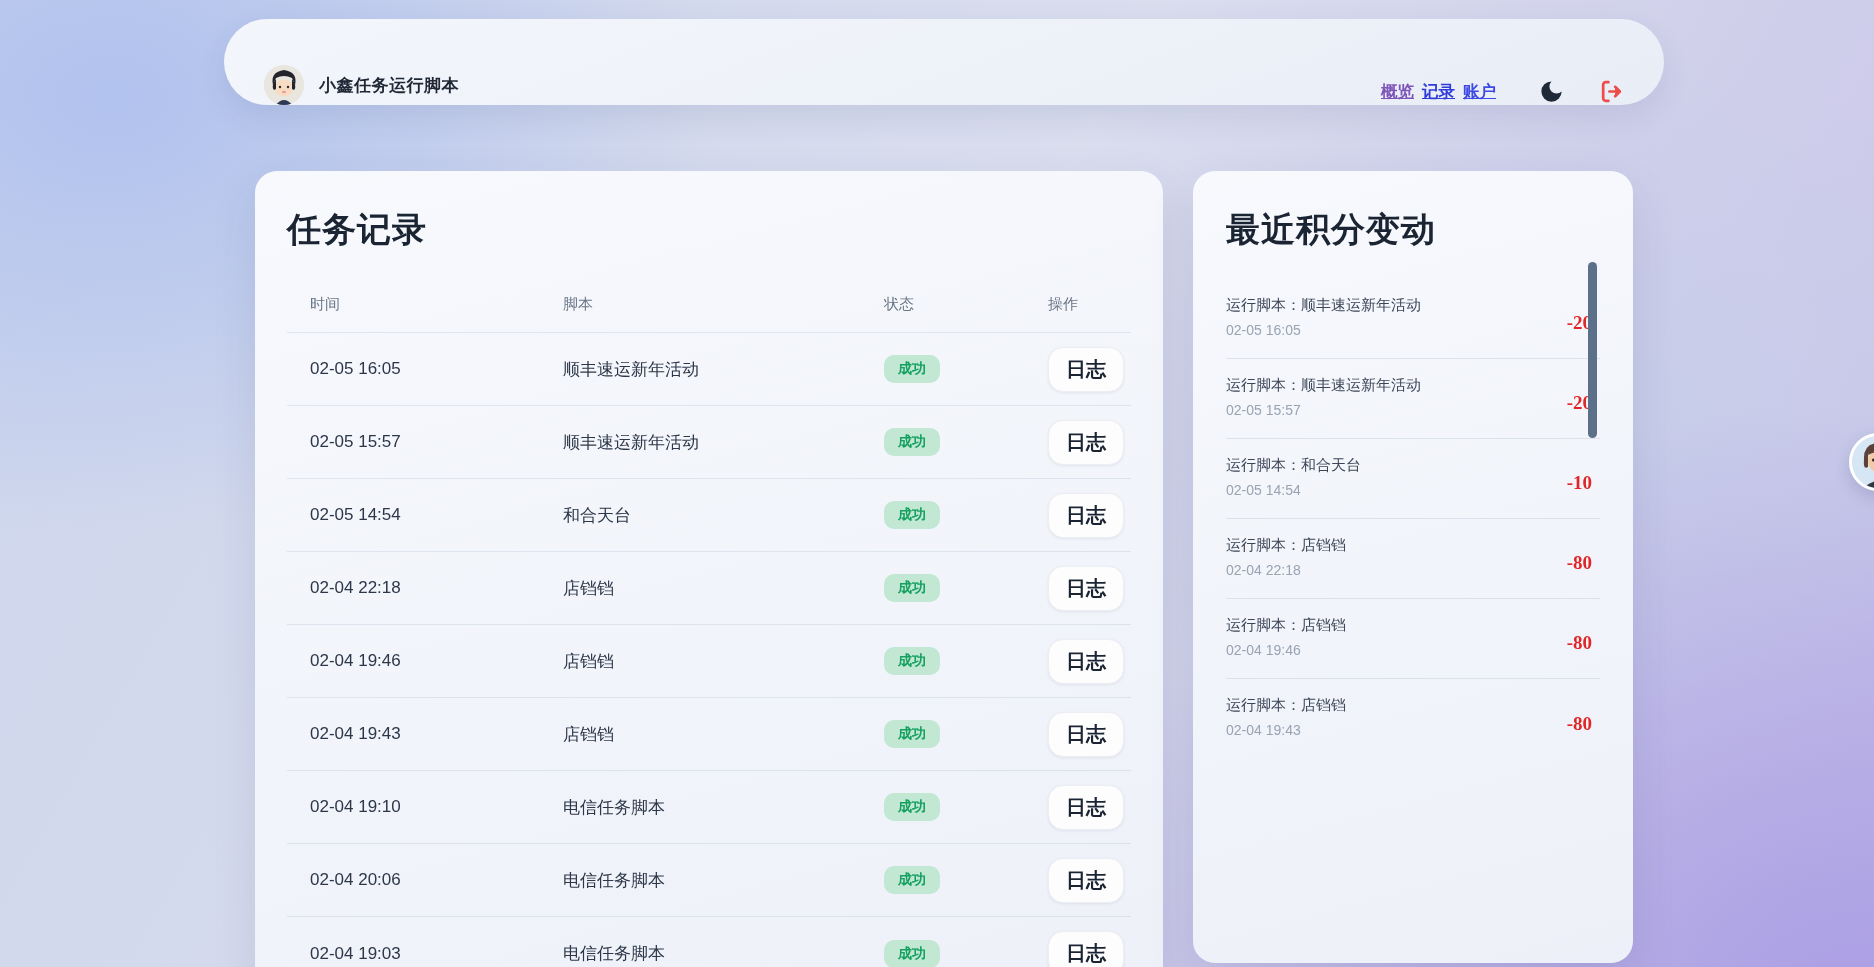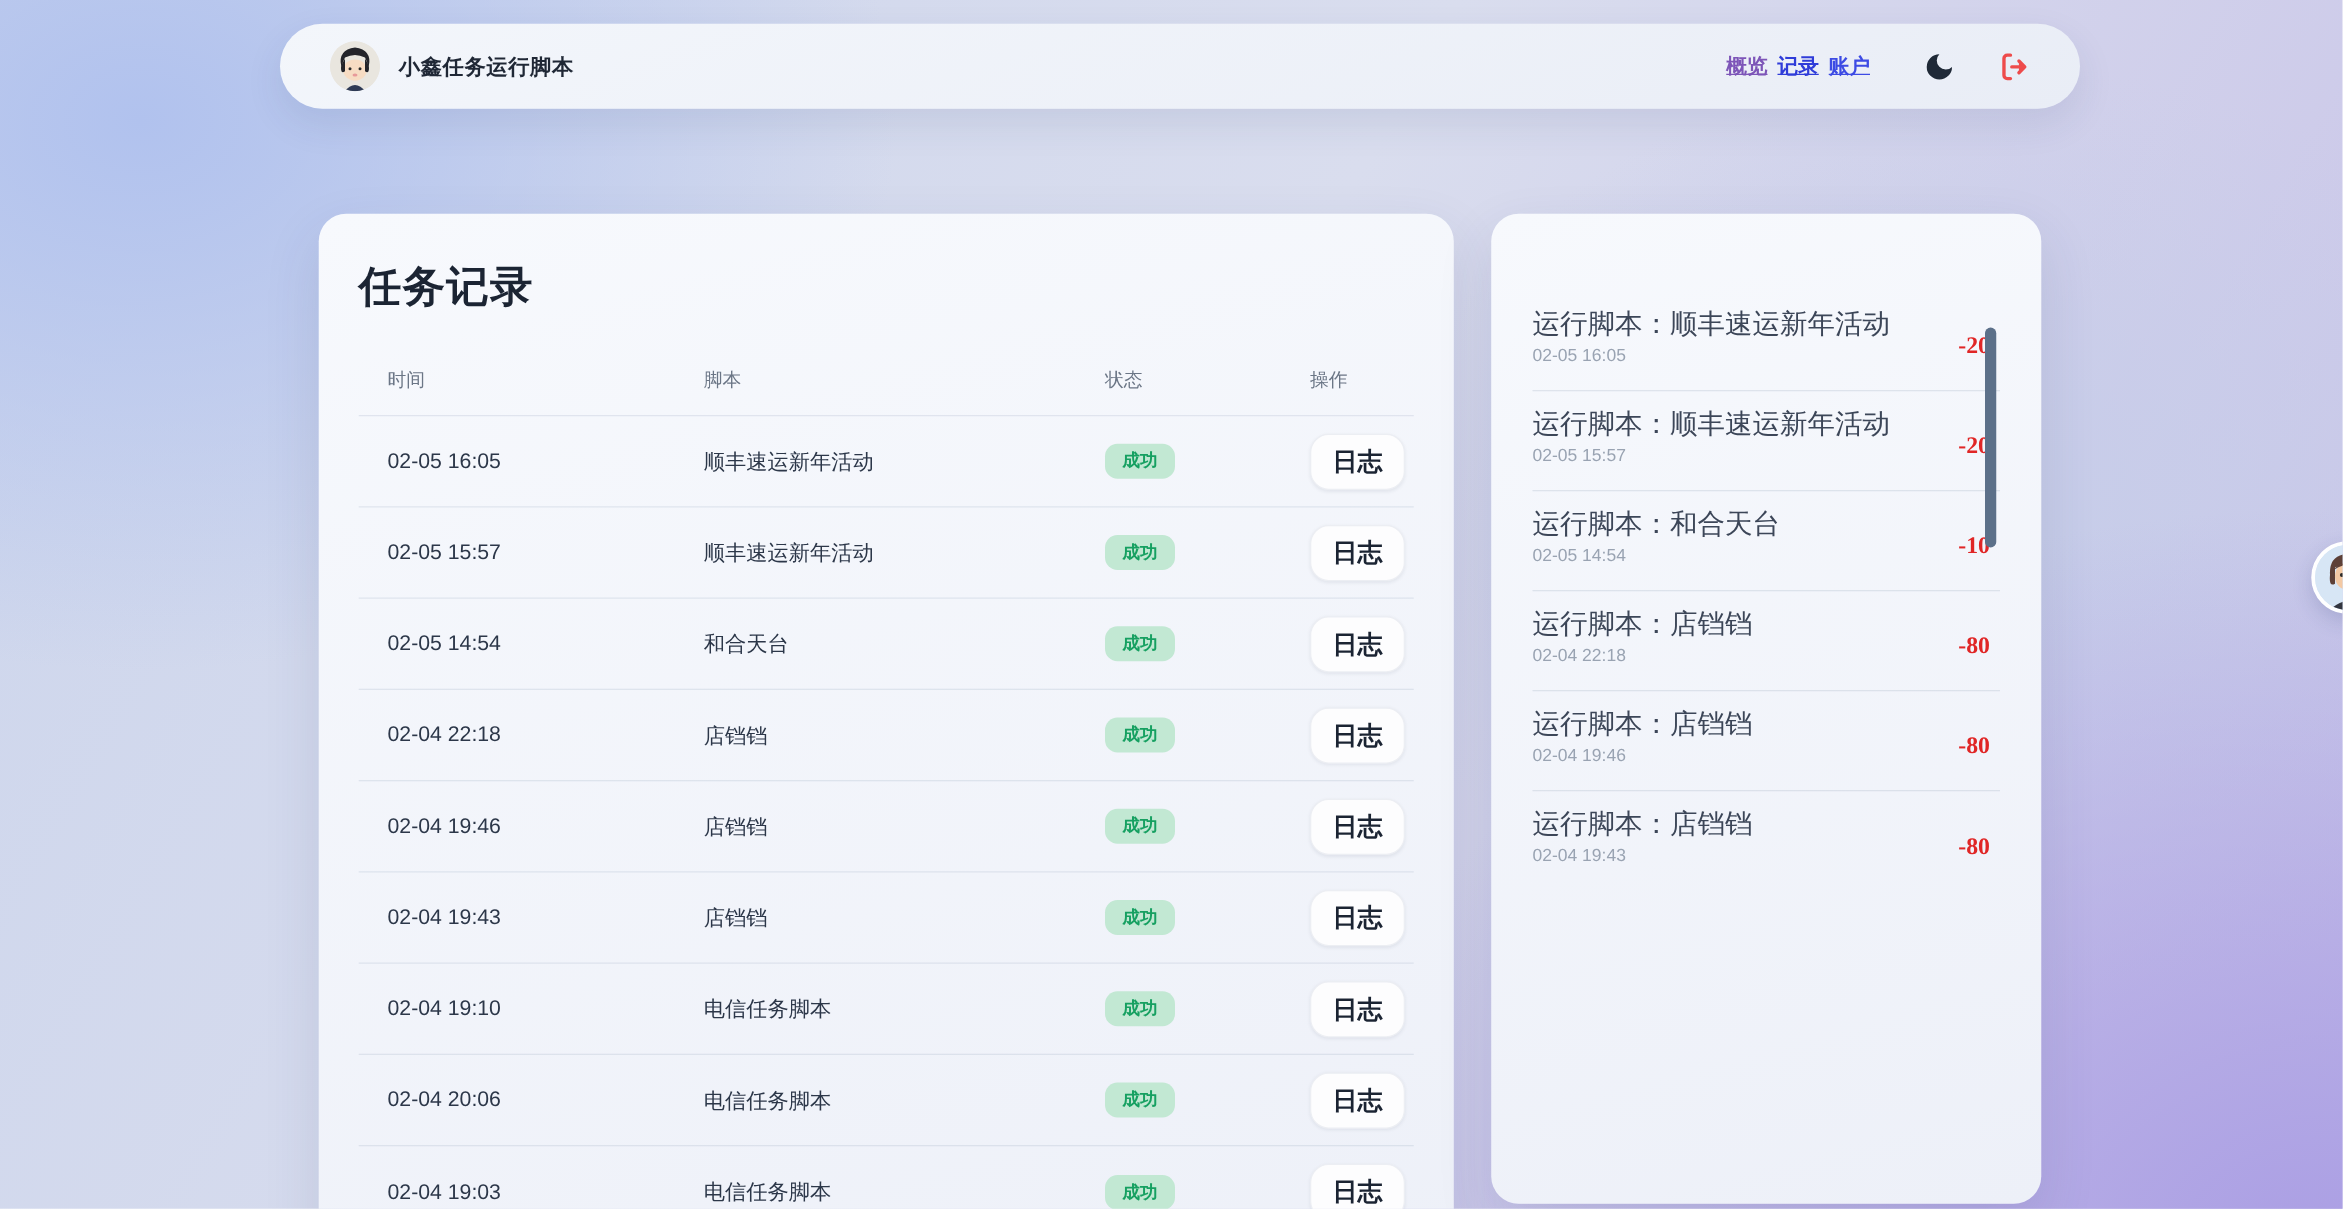--- a/index.html
+++ b/index.html
@@ -9,25 +9,25 @@
     font-family:"Liberation Sans","DejaVu Sans",sans-serif;
     background:
       radial-gradient(1100px 800px at 6% 10%, #b1c2ee 0%, rgba(177,194,238,0) 55%),
       radial-gradient(1300px 950px at 99% 103%, #ab9fe4 0%, rgba(171,159,228,0) 62%),
       radial-gradient(900px 700px at 85% 45%, #c6cde9 0%, rgba(198,205,233,0) 55%),
       linear-gradient(120deg, #ccd5ec 0%, #d9ddee 48%, #c6c0e7 100%);
   }
 
   
   .navbar {
-    position:absolute; left:224px; top:19px; width:1440px; height:68px;
+    position:absolute; left:224px; top:19px; width:1440px; height:86px;
     border-radius:43px;
     background:linear-gradient(160deg,#f3f6fb 0%, #e9edf6 100%);
     box-shadow:0 12px 30px rgba(40,55,110,.10);
-    display:flex; align-items:center; padding:0 40px;
+    display:flex; align-items:flex-end; padding:0 40px;
   }
   .brand { display:flex; align-items:center; gap:15px; }
   .brand-avatar {
     width:40px; height:40px; border-radius:50%; overflow:hidden; flex:0 0 auto;
     background:#e9e6df;
   }
   .brand-title { font-size:17px; font-weight:bold; color:#1f2735; letter-spacing:.5px; }
   .nav-right { margin-left:auto; display:flex; align-items:center; }
   .nav-link {
     font-size:16.5px; font-weight:bold; text-decoration:underline; cursor:pointer;
@@ -75,21 +75,21 @@
 
   
   .points-card { left:1193px; top:171px; width:440px; height:792px; padding:36px 33px 0; }
   .points-list { margin-top:26px; }
   .point-item {
     height:80px; padding:15px 8px 0 0; position:relative;
     display:flex; align-items:flex-start; justify-content:space-between;
     border-bottom:1px solid rgba(170,182,200,.30);
   }
   .point-item:last-child { border-bottom:none; }
-  .point-name { font-size:22px; color:#3c4658; line-height:22px; }
+  .point-name { font-size:15px; color:#3c4658; line-height:22px; }
   .point-time { font-size:14px; color:#99a3b2; line-height:19px; margin-top:5px; }
   .point-delta {
     font-family:"Liberation Serif","DejaVu Serif",serif;
     font-size:19px; font-weight:bold; color:#e02626;
     align-self:center; margin-top:-6px;
   }
   .points-scrollbar-thumb {
     position:absolute; right:36px; top:91px; width:9px; height:176px;
     border-radius:5px; background:#5c7089; cursor:grab;
   }
@@ -253,20 +253,21 @@
           </div>
           <div>
             <button class="log-button">日志</button>
           </div>
         </div>
       </div>
   </div>
 </section>
 
 <section class="card points-card">
+  <h2 class="card-title">最近积分变动</h2>
 
   <div class="points-list">
 
       <div class="point-item">
         <div>
           <div class="point-name">运行脚本：顺丰速运新年活动</div>
           <div class="point-time">02-05 16:05</div>
         </div>
         <div class="point-delta">-20</div>
       </div>

